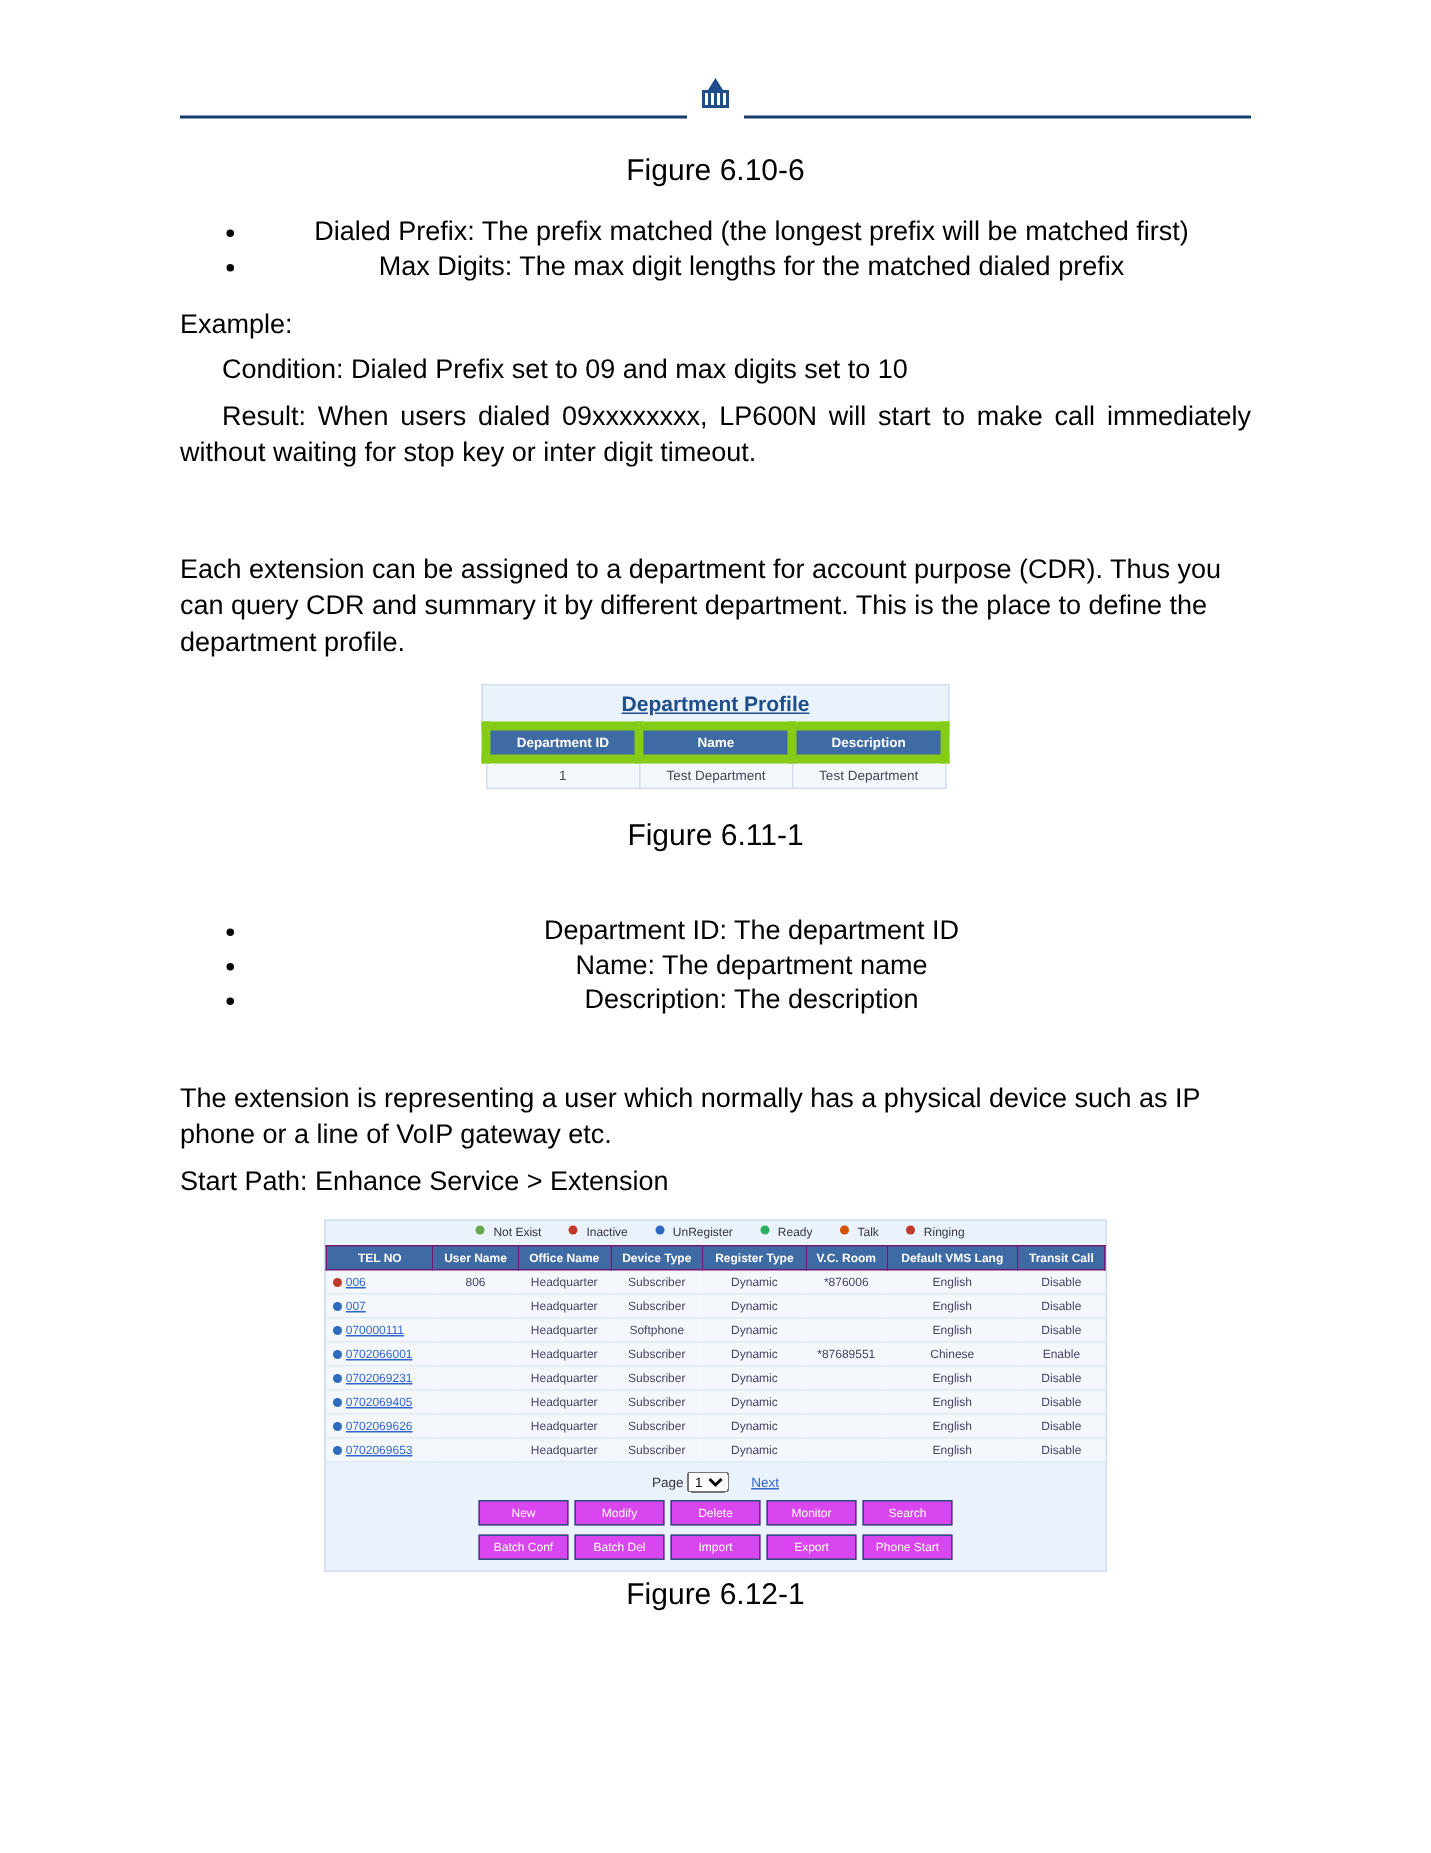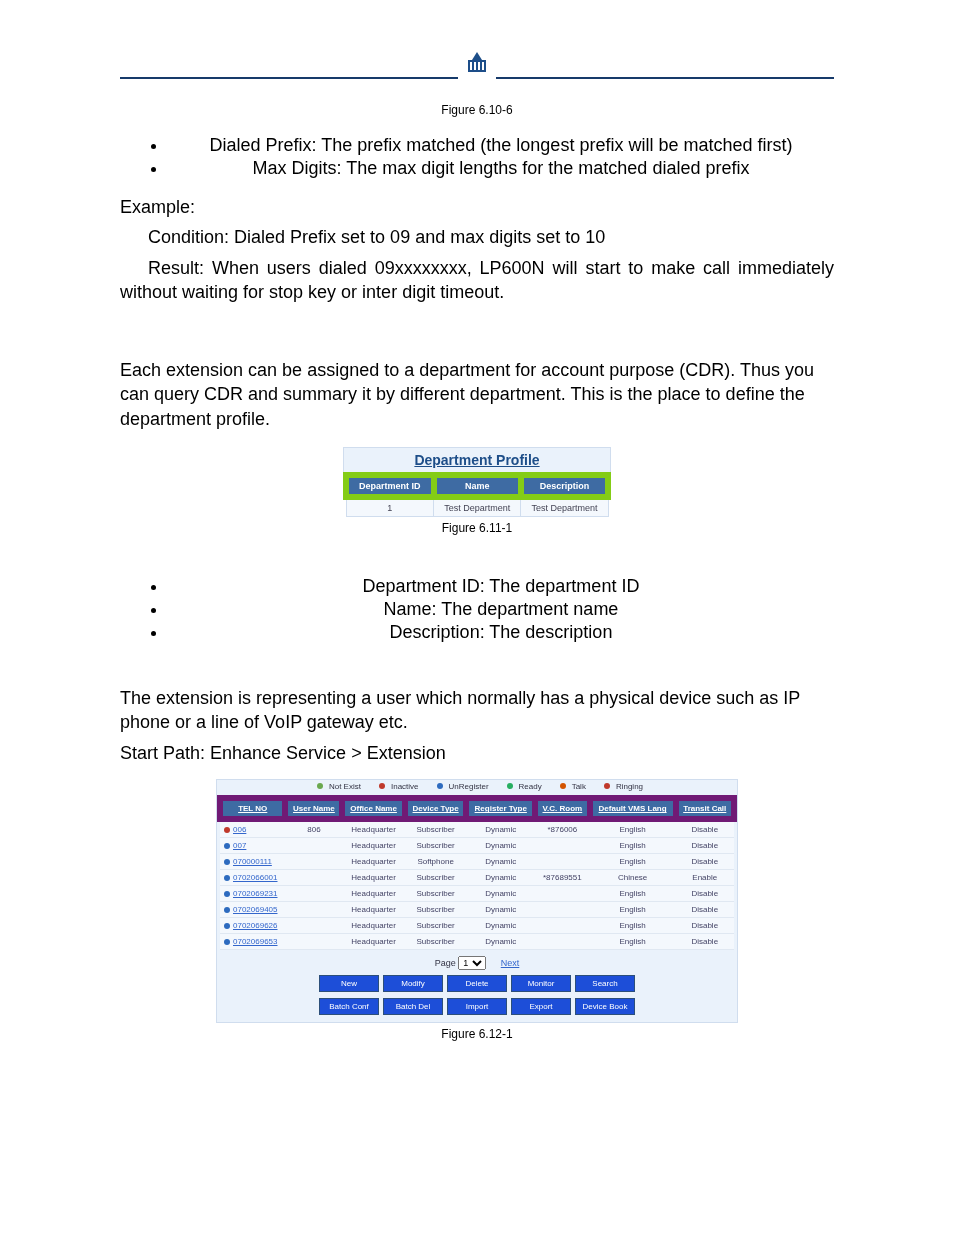--- a/index.html
+++ b/index.html
@@ -8,51 +8,51 @@
     font-family: Arial, sans-serif;
     font-size: 18px;
     color: #000;
     background: #fff;
     width: 954px;
     box-sizing: border-box;
   }
   .header-line { display: flex; align-items: flex-end; margin-bottom: 24px; }
   .hline { flex: 1; border-bottom: 2px solid #163a6a; }
   .logo-icon { margin: 0 6px; color: #1d4e89; font-weight: bold; }
-  .fig-caption { text-align: center; font-size: 12px; margin: 4px 0 18px; }
+  .fig-caption { text-align: center; font-size: 20px; margin: 4px 0 18px; }
   ul.doc-list { margin: 0 0 16px 0; padding-left: 48px; }
   ul.doc-list li { margin: 2px 0; text-align: center; }
   p { margin: 6px 0; line-height: 1.35; }
   .justify { text-align: justify; }
   .indent1 { text-indent: 28px; }
 
   
-  .dept-wrap { margin: 16px auto 4px; width: 268px; font-size: 10px; }
+  .dept-wrap { margin: 16px auto 20px; width: 312px; font-size: 10px; }
   .dept-title { text-align:center; color:#1d4e89; font-size:14px; font-weight:bold; text-decoration:underline; background:#eaf2fb; padding:4px 0; border:1px solid #d0ddee; border-bottom:none;}
   .dept-table { width:100%; border-collapse:collapse; }
   .dept-table th { background:#3e6ba3; color:#fff; font-size:9px; padding:3px 4px; border:6px solid #84cc16;}
   .dept-table td { background:#f4f8fd; text-align:center; font-size:9px; padding:3px 4px; color:#445; border:1px solid #d0ddee;}
 
   
   .ext-wrap { margin: 14px auto 4px; width: 520px; font-size: 9px; background:#eaf2fb; border:1px solid #d0ddee; padding-bottom:4px;}
   .ext-title { text-align:center; color:#1d4e89; font-size:14px; font-weight:bold; text-decoration:underline; padding:4px 0;}
   .legend { text-align:center; padding:2px 0 4px; color:#334; font-size:8px;}
-  .legend span { margin:0 6px; display:inline-flex; align-items:center;}
+  .legend span { margin:0 6px; display:inline-flex; align-items:flex-start;}
   .dot { width:6px; height:6px; border-radius:50%; display:inline-block; margin-right:3px;}
   .ext-table { width:100%; border-collapse:collapse; }
-  .ext-table th { background:#3e6ba3; color:#fff; font-size:8px; padding:3px 2px; border:6px solid #701a75; text-decoration:underline;}
+  .ext-table th { background:#3e6ba3; color:#fff; font-size:8px; padding:3px 2px; border:1px solid #701a75; }
   .ext-table td { background:#f4f8fd; text-align:center; font-size:8px; padding:3px 2px; color:#446; border-bottom:1px solid #e0e8f2;}
   .ext-table td.tel { text-align:left; padding-left:4px; }
   .ext-table td.tel a { color:#36c; text-decoration:underline;}
   .st-dot { width:6px;height:6px;border-radius:50%;display:inline-block;margin-right:3px;vertical-align:middle;}
   .pager { text-align:center; padding:6px 0 2px; color:#334; font-size:9px;}
   .pager select { font-size:9px; }
   .pager a { color:#36c; text-decoration:underline; margin-left:12px;}
   .btn-row { text-align:center; padding:3px 0;}
-  .btn { display:inline-block; background:#1d4ed8; color:#fff; font-size:8px; padding:3px 0; width:58px; margin:0 2px; border:1px solid #2c4f7a; text-align:center;}
+  .btn { display:inline-block; background:#d946ef; color:#fff; font-size:8px; padding:3px 0; width:58px; margin:0 2px; border:1px solid #2c4f7a; text-align:center;}
 </style>
 </head>
 <body>
 
 
 
 <div class="header-line">
   <div class="hline"></div>
   <span class="logo-icon">
     <svg width="26" height="24" viewBox="0 0 26 24">
@@ -204,18 +204,18 @@
           <td>Disable</td>
         </tr>
       </tbody>
   </table>
   <div class="pager">
     <span>Page</span>
     <select><option>1</option></select>
     <a href="#">Next</a>
   </div>
   <div class="btn-row" id="btns1"><span class="btn">New</span><span class="btn">Modify</span><span class="btn">Delete</span><span class="btn">Monitor</span><span class="btn">Search</span></div>
-  <div class="btn-row" id="btns2"><span class="btn">Batch Conf</span><span class="btn">Batch Del</span><span class="btn">Import</span><span class="btn">Export</span><span class="btn">Device Book</span></div>
+  <div class="btn-row" id="btns2"><span class="btn">Batch Conf</span><span class="btn">Batch Del</span><span class="btn">Import</span><span class="btn">Export</span><span class="btn">Phone Start</span></div>
 </div>
 <div class="fig-caption">Figure 6.12-1</div>
 
 
 
 
 </body></html>

